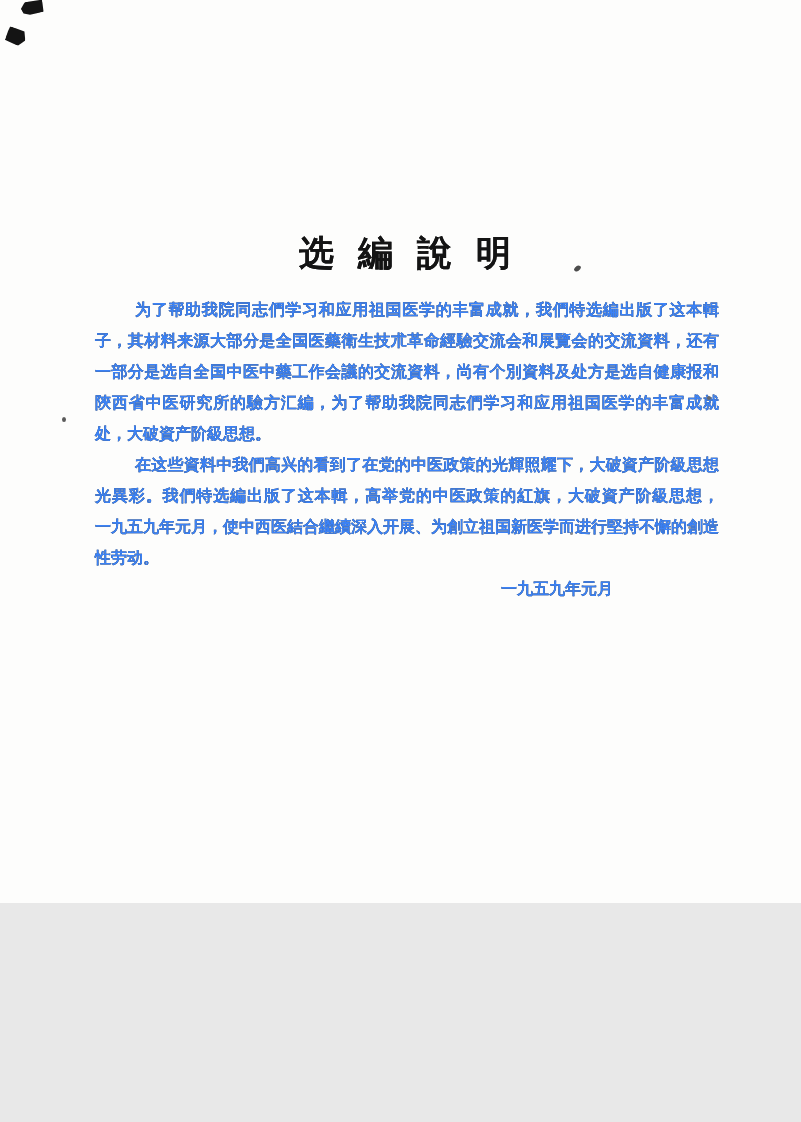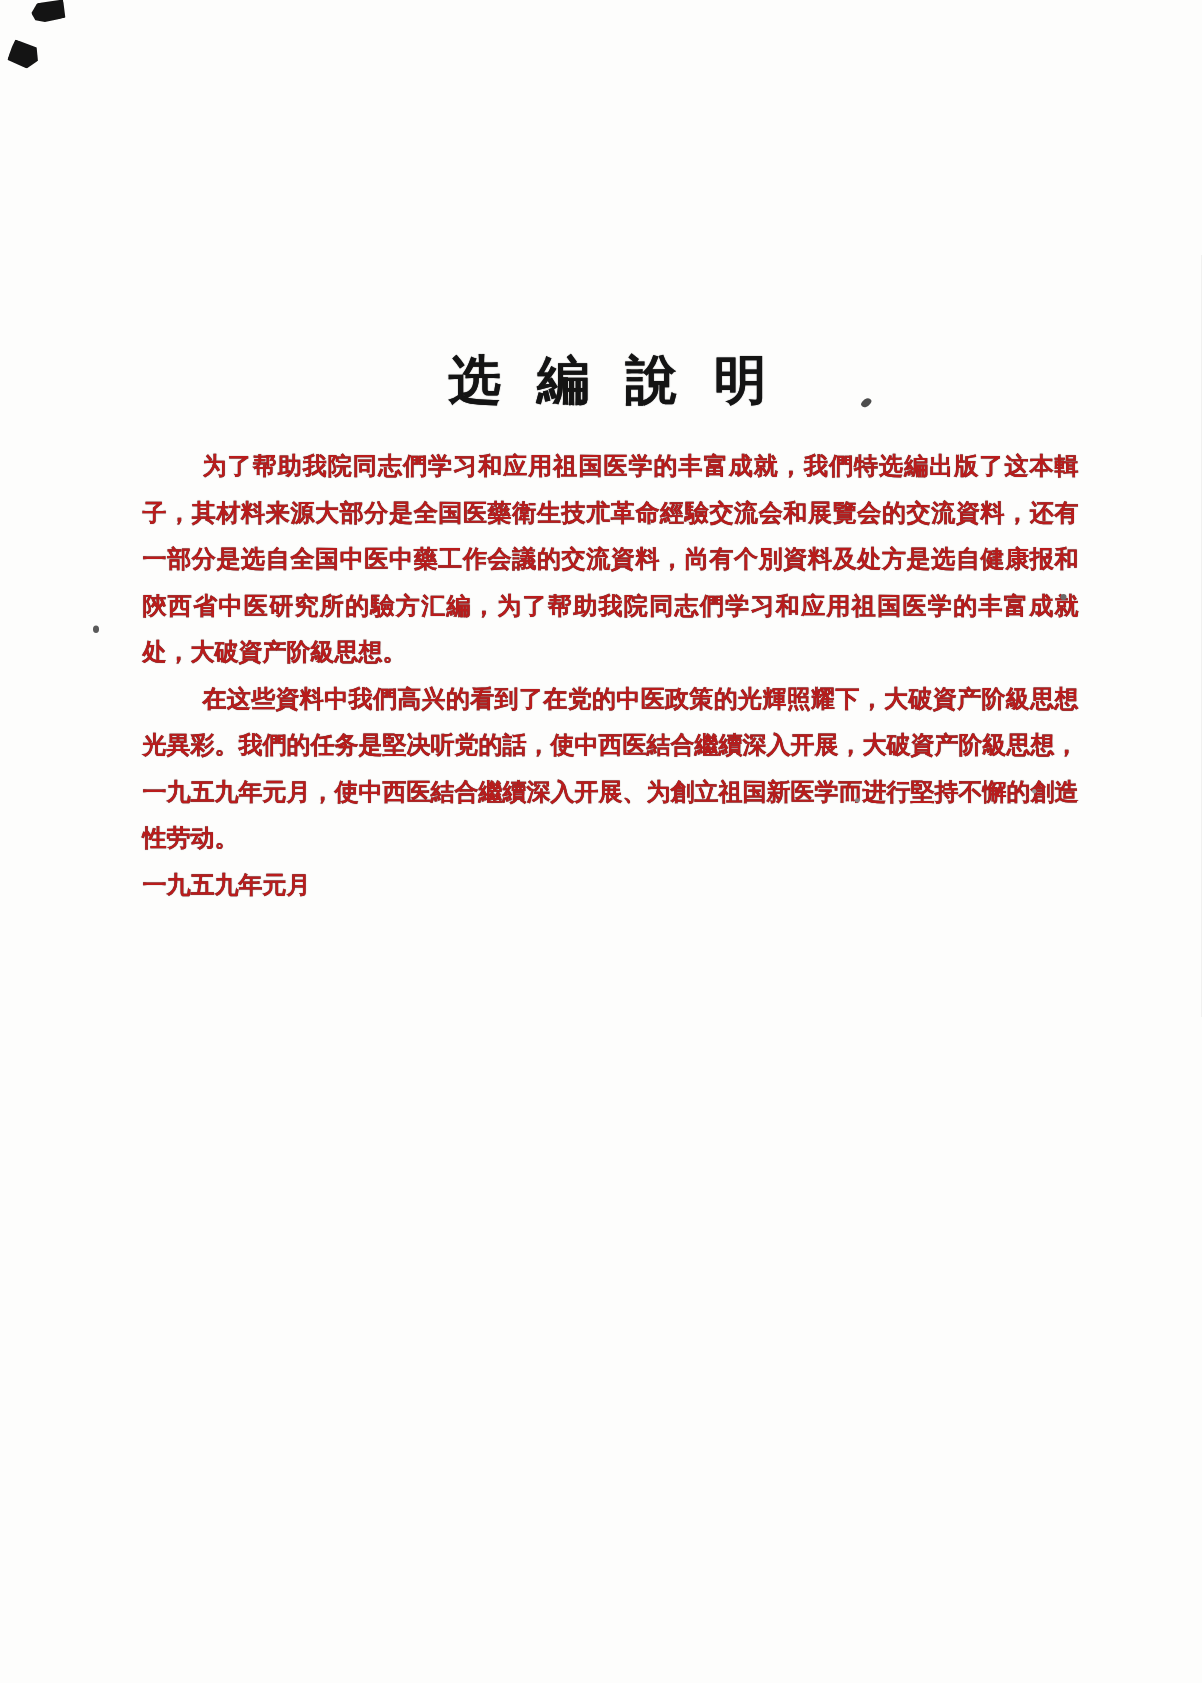--- a/index.html
+++ b/index.html
@@ -1,24 +1,24 @@
 <!DOCTYPE html>
 <html><head>
 <meta charset="utf-8">
 <style>
   * { margin: 0; padding: 0; box-sizing: border-box; }
   html, body { background: #e8e8e8; }
   .page {
     position: relative;
     width: 801px;
-    height: 1122px;
+    height: 903px;
     margin: 0 auto;
     background: #fdfdfc;
     overflow: hidden;
-    font-family: Liberation Sans, sans-serif;
+    font-family: Liberation Mono, monospace;
     color: #1b1b1b;
   }
 
   
   .blot {
     position: absolute;
     background: #141414;
   }
   .blot-a {
     left: 21px; top: 0px; width: 23px; height: 15px;
@@ -45,40 +45,40 @@
   }
 
   
   .text-block {
     position: absolute;
     left: 95px;
     top: 296px;
     width: 624px;
     font-size: 16px;
     font-weight: 700;
-    color: #b91c1c;
+    color: #3b82f6;
     text-shadow: 0 0 0.5px #222;
   }
   .line {
     display: block;
     height: 31px;
     line-height: 31px;
     white-space: nowrap;
   }
   .line.just {
     white-space: normal;
     text-align: justify;
     text-align-last: justify;
   }
   .line.indent { text-indent: 40px; }
   .date-line {
     display: block;
     height: 31px;
     line-height: 31px;
-    text-align: left;
+    text-align: right;
     padding-right: 106px;
   }
 
   
   .speck { position: absolute; border-radius: 50%; }
   .speck-1 { left: 575px; top: 265px; width: 5px; height: 7px; background: #4d4d4d; transform: rotate(38deg); border-radius: 60% 30%; }
   .speck-2 { left: 62px;  top: 417px; width: 4px; height: 5px; background: #5a5a5a; }
   .speck-3 { left: 707px; top: 396px; width: 4px; height: 4px; background: #6a6a6a; }
   .speck-4 { left: 570px; top: 532px; width: 3px; height: 3px; background: #8a8a8a; }
   .speck-5 { left: 688px; top: 526px; width: 3px; height: 3px; background: #979797; }
@@ -93,21 +93,21 @@
 
   <div class="title">选編說明</div>
 
   <div class="text-block">
     <span class="line just indent">为了帮助我院同志們学习和应用祖国医学的丰富成就，我們特选編出版了这本輯</span>
     <span class="line just">子，其材料来源大部分是全国医藥衛生技朮革命經驗交流会和展覽会的交流資料，还有</span>
     <span class="line just">一部分是选自全国中医中藥工作会議的交流資料，尚有个別資料及处方是选自健康报和</span>
     <span class="line just">陝西省中医研究所的驗方汇編，为了帮助我院同志們学习和应用祖国医学的丰富成就</span>
     <span class="line">处，大破資产阶級思想。</span>
     <span class="line just indent">在这些資料中我們高兴的看到了在党的中医政策的光輝照耀下，大破資产阶級思想</span>
-    <span class="line just">光異彩。我們的任务是堅决听党的話，使中西医結合繼續深入开展，大破資产阶級思想，</span>
+    <span class="line just">光異彩。我們特选編出版了这本輯，高举党的中医政策的紅旗，大破資产阶級思想，</span>
     <span class="line just">一九五九年元月，使中西医結合繼續深入开展、为創立祖国新医学而进行堅持不懈的創造</span>
     <span class="line">性劳动。</span>
     <span class="date-line">一九五九年元月</span>
   </div>
 
   <div class="speck speck-1"></div>
   <div class="speck speck-2"></div>
   <div class="speck speck-3"></div>
   <div class="speck speck-4"></div>
   <div class="speck speck-5"></div>

